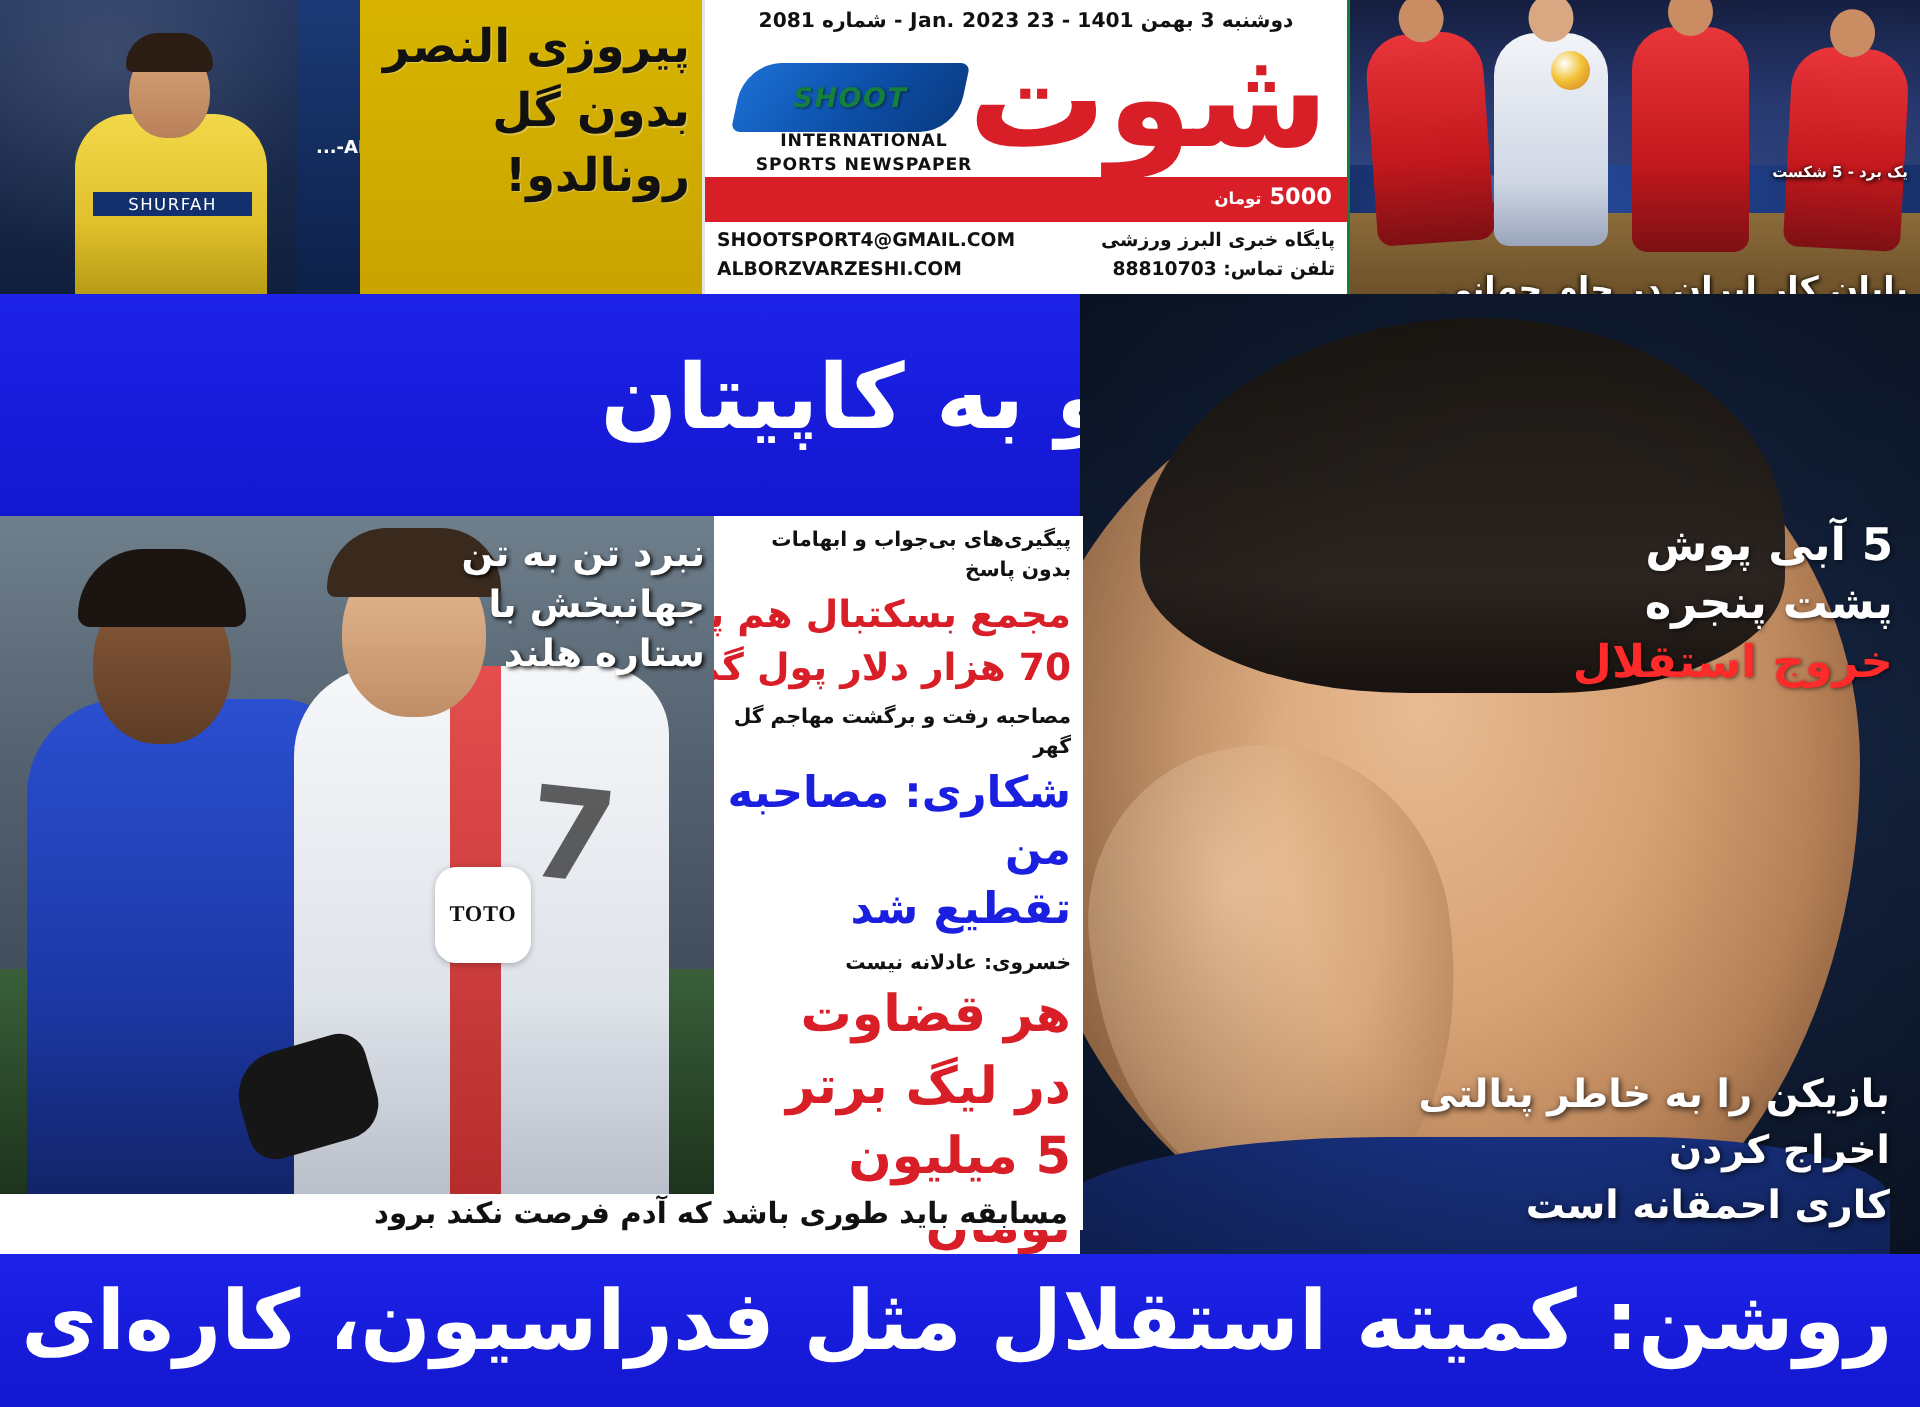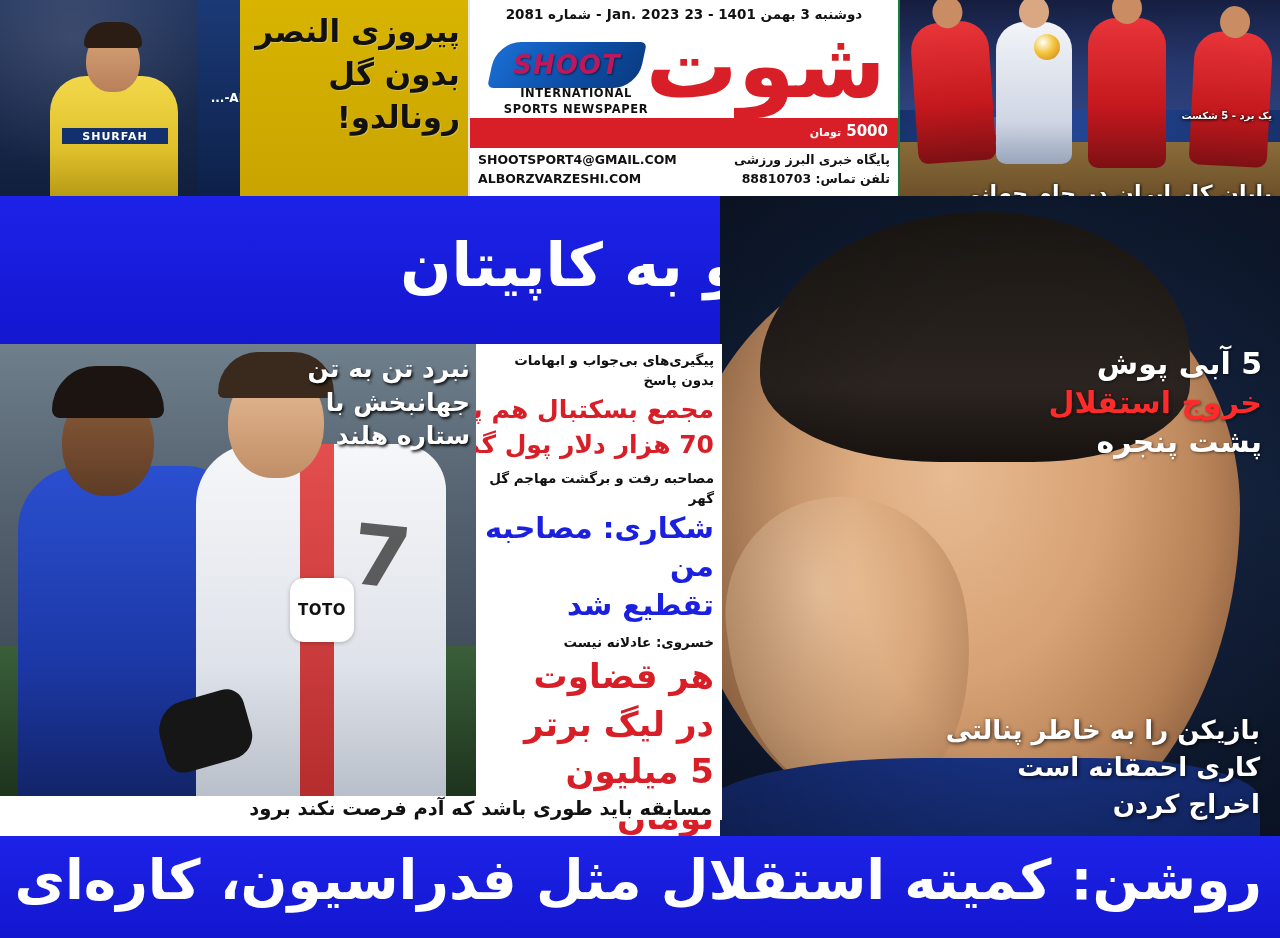--- a/index.html
+++ b/index.html
@@ -95,21 +95,21 @@
   .md-shoot-badge {
     position: absolute; left: 14px; top: 18px; width: 150px; height: 46px;
   }
   .md-shoot-badge .swoosh {
     position: absolute; inset: 0;
     background: linear-gradient(120deg, #1a6fd4 0%, #0d4fa8 55%, #0a3a80 100%);
     border-radius: 24px 6px 24px 6px; transform: skewX(-12deg);
   }
   .md-shoot-badge span {
     position: absolute; inset: 0; display: flex; align-items: center; justify-content: center;
-    color: #be185d; font-size: 26px; font-weight: bold; font-style: italic; letter-spacing: 1px;
+    color: #15803d; font-size: 18px; font-weight: bold; font-style: italic; letter-spacing: 1px;
     text-shadow: 1px 1px 2px rgba(0,0,0,.5);
   }
   .md-eng {
     position: absolute; left: 8px; top: 62px; width: 180px; text-align: center;
     font-size: 11.5px; color: #111; font-weight: bold; line-height: 1.35;
     letter-spacing: .6px;
   }
   .md-fa-sub {
     position: absolute; left: 8px; top: 104px; width: 180px; text-align: center;
     font-size: 12px; color: #111; font-weight: bold;
@@ -154,21 +154,21 @@
   .ronaldo-photo .head {
     position: absolute; left: 86px; bottom: 104px; width: 54px; height: 62px;
     border-radius: 50% 50% 45% 45%; background: linear-gradient(180deg,#d9a477,#b8805a);
   }
   .ronaldo-photo .hair {
     position: absolute; left: 84px; bottom: 148px; width: 58px; height: 26px;
     border-radius: 28px 28px 6px 6px; background: #2b1d14;
   }
   .ronaldo-photo .shurfah {
     position: absolute; left: 62px; bottom: 52px; width: 106px; height: 16px;
-    background: #12306e; color: #fff; font-size: 11px; font-weight: bold;
+    background: #12306e; color: #fff; font-size: 11px; font-weight: normal;
     display: flex; align-items: center; justify-content: center; letter-spacing: 1px;
   }
   .ronaldo-photo .sidebanner {
     position: absolute; right: 0; top: 0; width: 42px; height: 196px;
     background: linear-gradient(180deg,#1b3a76,#0d2049);
     color: #fff; font-size: 12px; font-weight: bold;
     display: flex; align-items: center; justify-content: center; padding-left: 19px;
   }
   .yellow-caption {
     position: absolute; right: 8px; top: 10px; width: 214px; text-align: right;
@@ -314,20 +314,21 @@
   .duel-white-hair {
     position: absolute; left: 218px; bottom: 398px; width: 116px; height: 46px;
     border-radius: 56px 56px 8px 8px; background: #3a2a1d;
   }
   .duel-toto {
     position: absolute; left: 290px; bottom: 154px; width: 64px; height: 64px;
     background: #fff; border-radius: 14px;
     display: flex; align-items: center; justify-content: center;
     color: #111; font-size: 15px; font-weight: bold; letter-spacing: .5px;
     box-shadow: 0 1px 4px rgba(0,0,0,.25);
+    font-family: Liberation Serif, serif;
   }
   .duel-num {
     position: absolute; left: 352px; bottom: 190px; color: #2b2b2b;
     font-size: 84px; font-weight: bold; opacity: .75; transform: rotate(6deg);
   }
   .duel-glove {
     position: absolute; left: 160px; bottom: 30px; width: 90px; height: 70px;
     background: #161616; border-radius: 30px 18px 24px 18px; transform: rotate(-16deg);
   }
   .duel-caption {
@@ -447,28 +448,28 @@
       <div class="face-hair"></div>
       <div class="face-hand"></div>
       <div class="face-shirt">
         <div class="face-shirt-trim"></div>
       </div>
       <div class="face-vignette"></div>
     </div>
 
     <div class="right-blue-captions">
       <div class="l1">5 آبی پوش</div>
+      <div class="l1">پشت پنجره</div>
       <div class="l1 l3">خروج استقلال</div>
-      <div class="l1">پشت پنجره</div>
     </div>
 
     <div class="face-bottom-caption">
       <div>بازیکن را به خاطر پنالتی</div>
+      <div>اخراج کردن</div>
       <div>کاری احمقانه است</div>
-      <div>اخراج کردن</div>
     </div>
 
     <div class="midcol">
       <div class="mc-kicker">پیگیری‌های بی‌جواب و ابهامات بدون پاسخ</div>
       <div class="mc-h-red">مجمع بسکتبال هم پاسخی برای</div>
       <div class="mc-h-red">70 هزار دلار پول گمشده، نیافت!</div>
       <div class="mc-sep"></div>
       <div class="mc-kicker">مصاحبه رفت و برگشت مهاجم گل گهر</div>
       <div class="mc-h-blue">شکاری: مصاحبه من</div>
       <div class="mc-h-blue">تقطیع شد</div>

